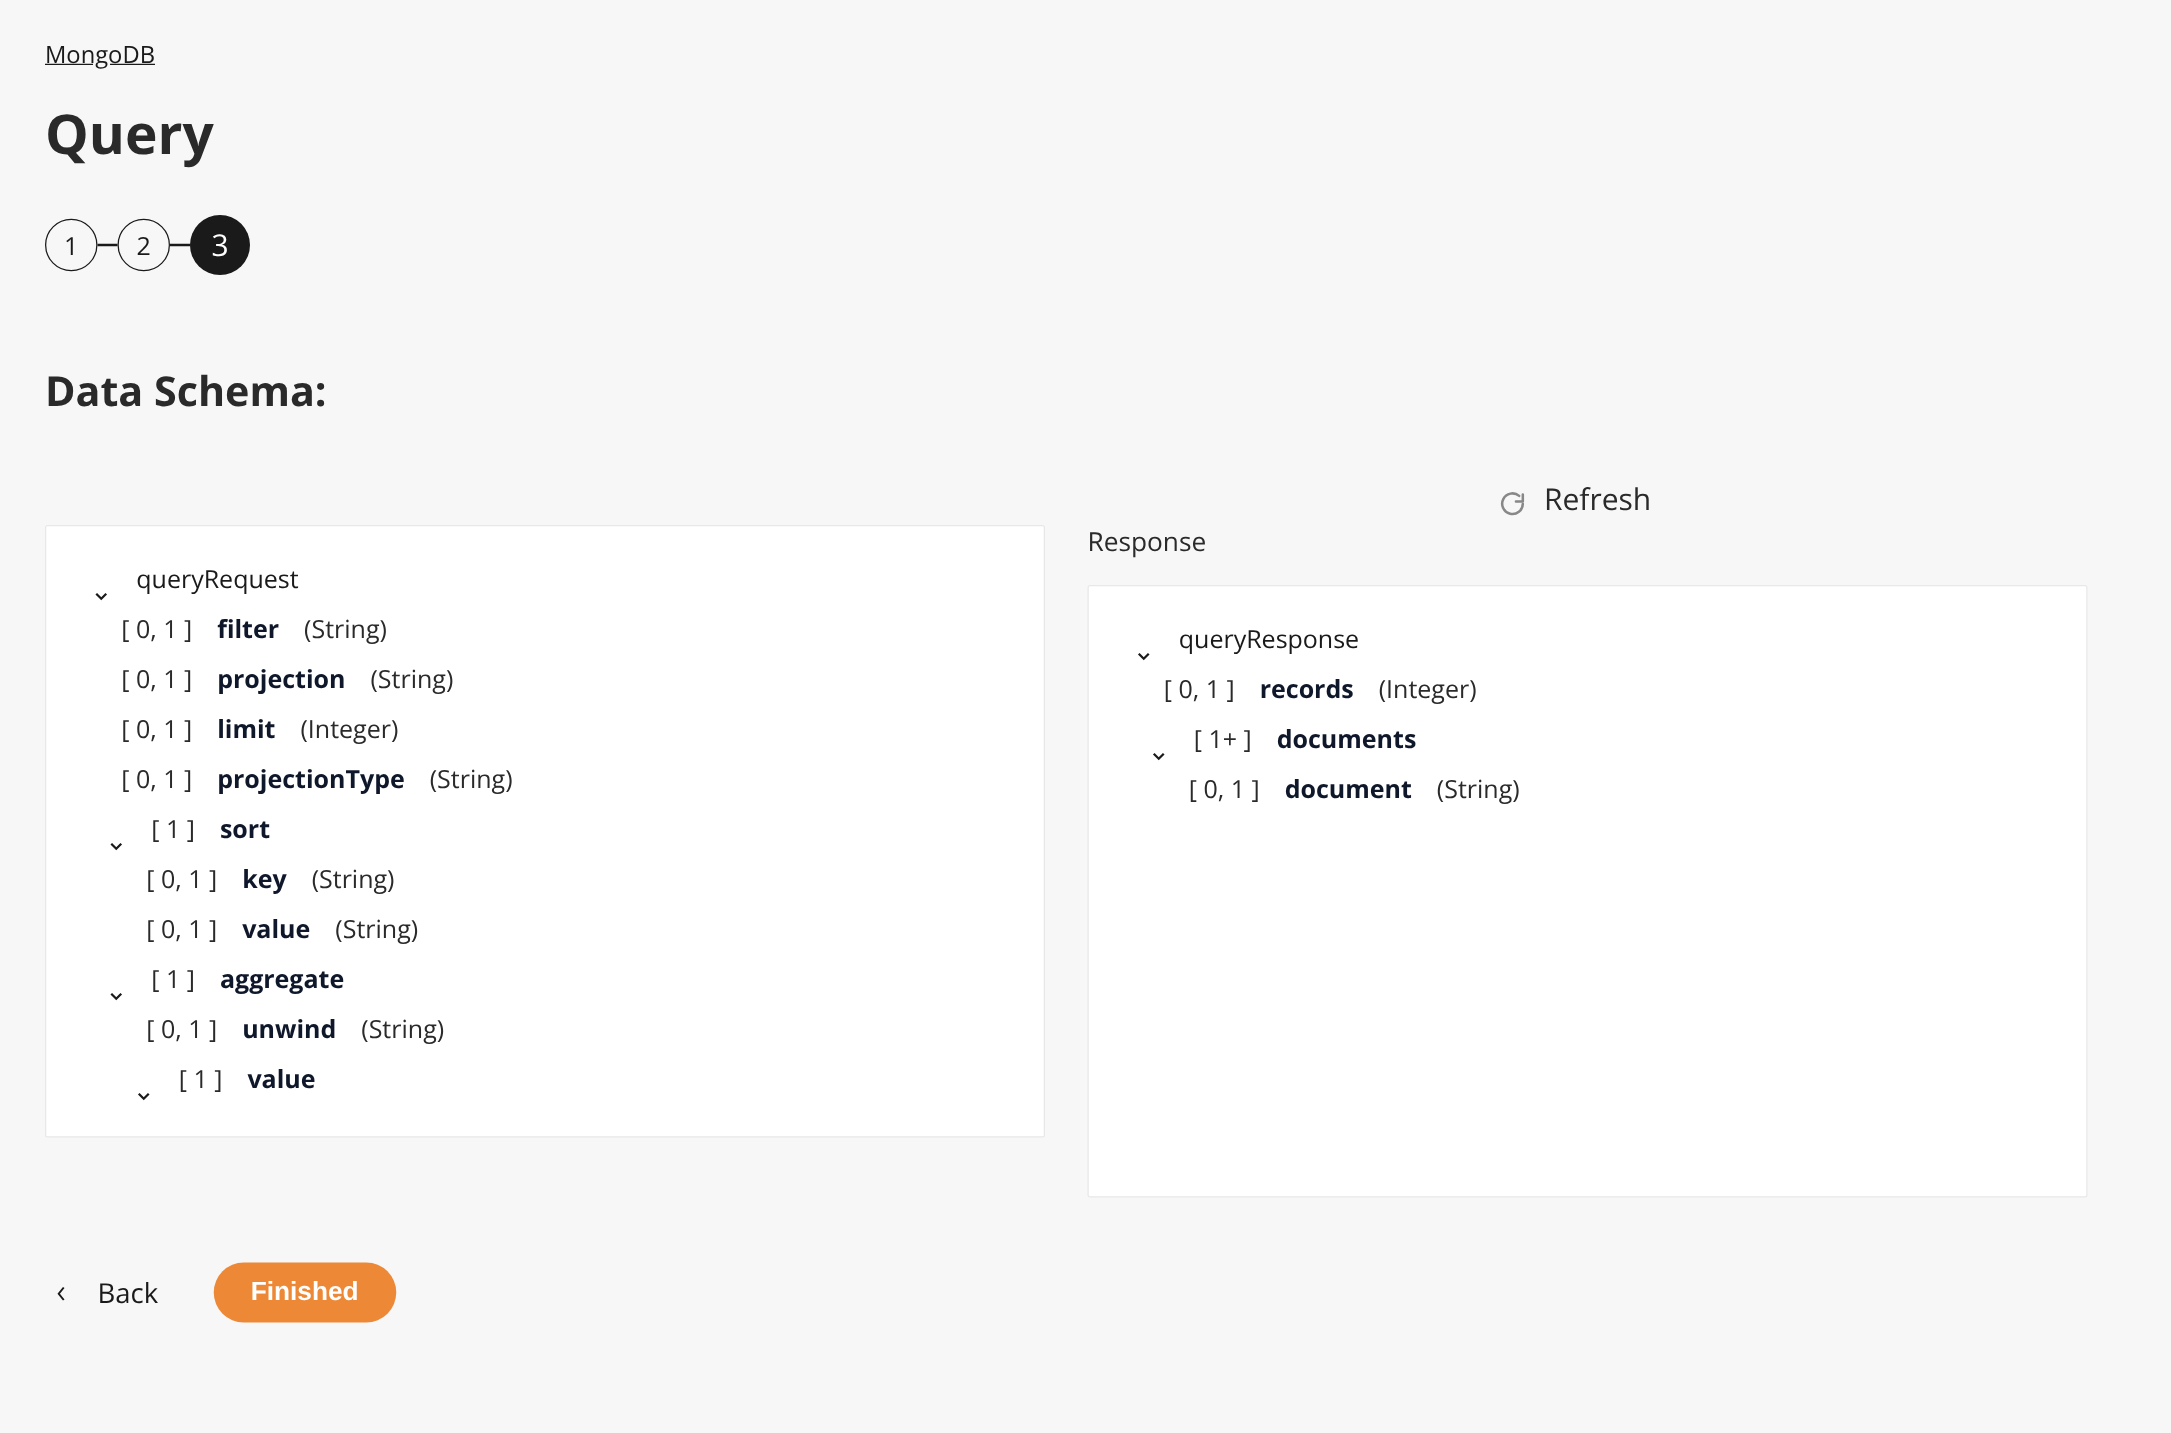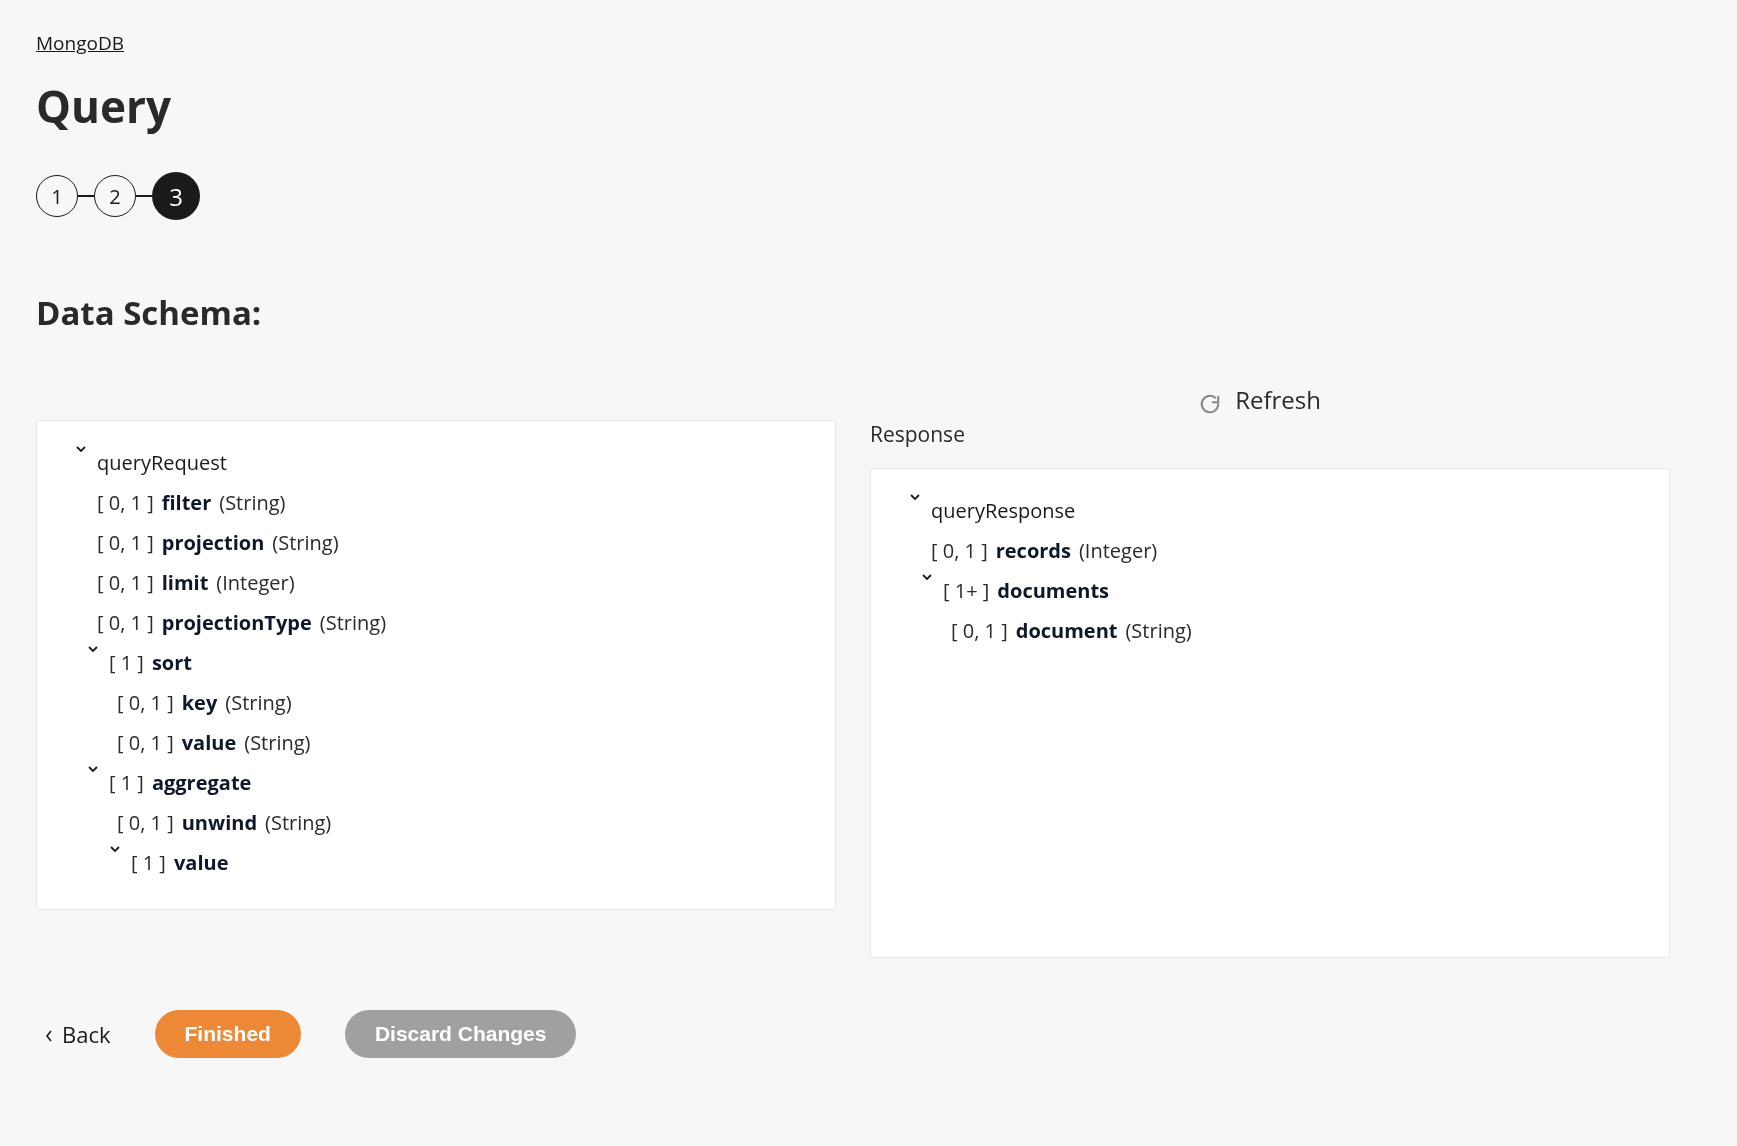--- a/index.html
+++ b/index.html
@@ -98,22 +98,22 @@
     border: 1px solid #e8e8e8;
     border-radius: 2px;
     height: 490px;
     overflow: hidden;
     padding: 22px 26px;
     font-size: 20px;
     line-height: 2.0;
   }
   .tree-row {
     display: flex;
-    align-items: flex-start;
-    gap: 8px;
+    align-items: flex-end;
+    gap: 20px;
     white-space: nowrap;
   }
   .chevron {
     display: inline-flex;
     width: 16px;
     justify-content: center;
   }
   .chevron svg { width: 12px; height: 12px; }
   .indent-0 { padding-left: 10px; }
   .indent-1 { padding-left: 34px; }
@@ -126,21 +126,21 @@
   .footer-actions {
     display: flex;
     align-items: center;
     gap: 44px;
     margin-top: 52px;
     padding-left: 8px;
   }
   .back-link {
     display: flex;
     align-items: center;
-    gap: 8px;
+    gap: 24px;
     font-size: 22px;
     color: #1a1a1a;
     cursor: pointer;
   }
   .back-link svg { width: 10px; height: 14px; }
   .btn {
     border: none;
     border-radius: 26px;
     padding: 12px 30px;
     font-size: 21px;
@@ -312,14 +312,13 @@
 <div class="footer-actions">
   <div class="back-link">
     <span>
       <svg viewBox="0 0 10 14">
           <polyline points="7,2 3,7 7,12" fill="none" stroke="#1a1a1a" stroke-width="1.6"></polyline>
         </svg>
     </span>
     <span>Back</span>
   </div>
   <button class="btn btn-primary">Finished</button>
-  <button class="btn btn-secondary">Discard Changes</button>
 </div>
 
 </body></html>

